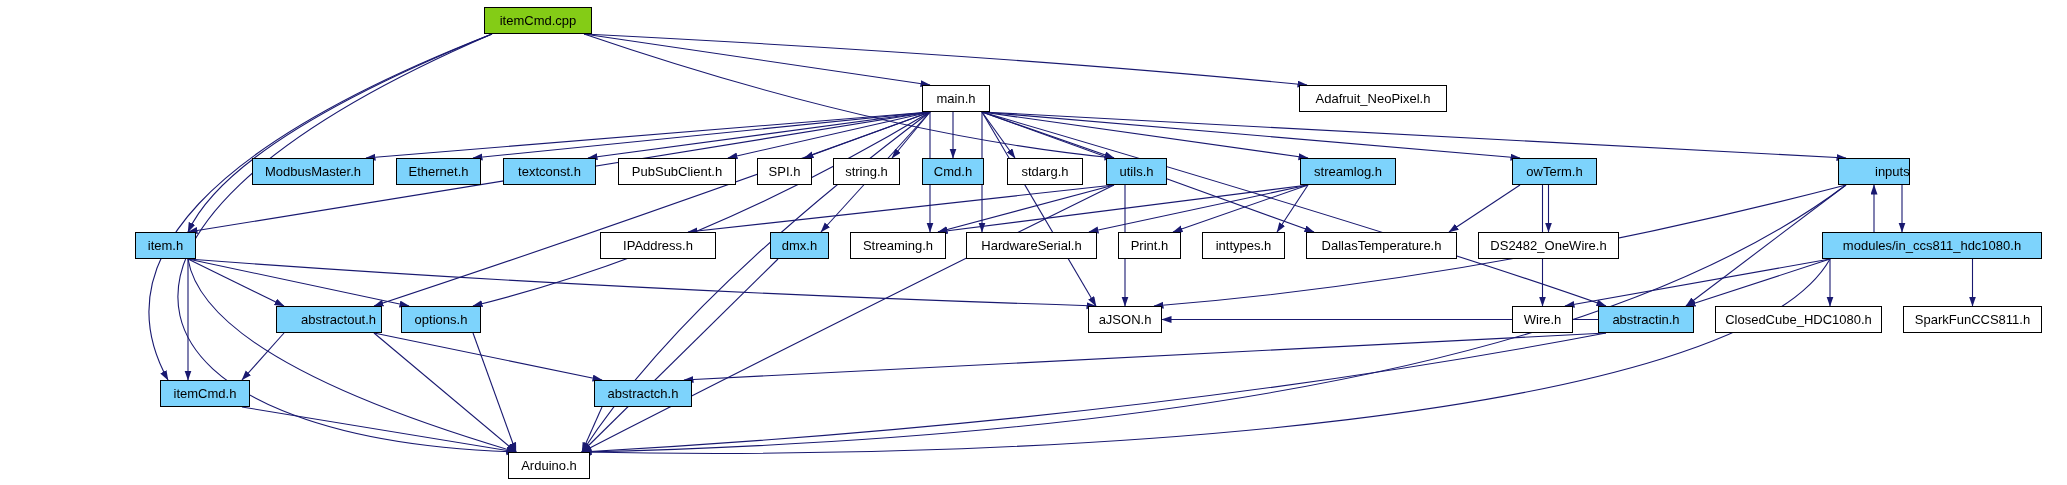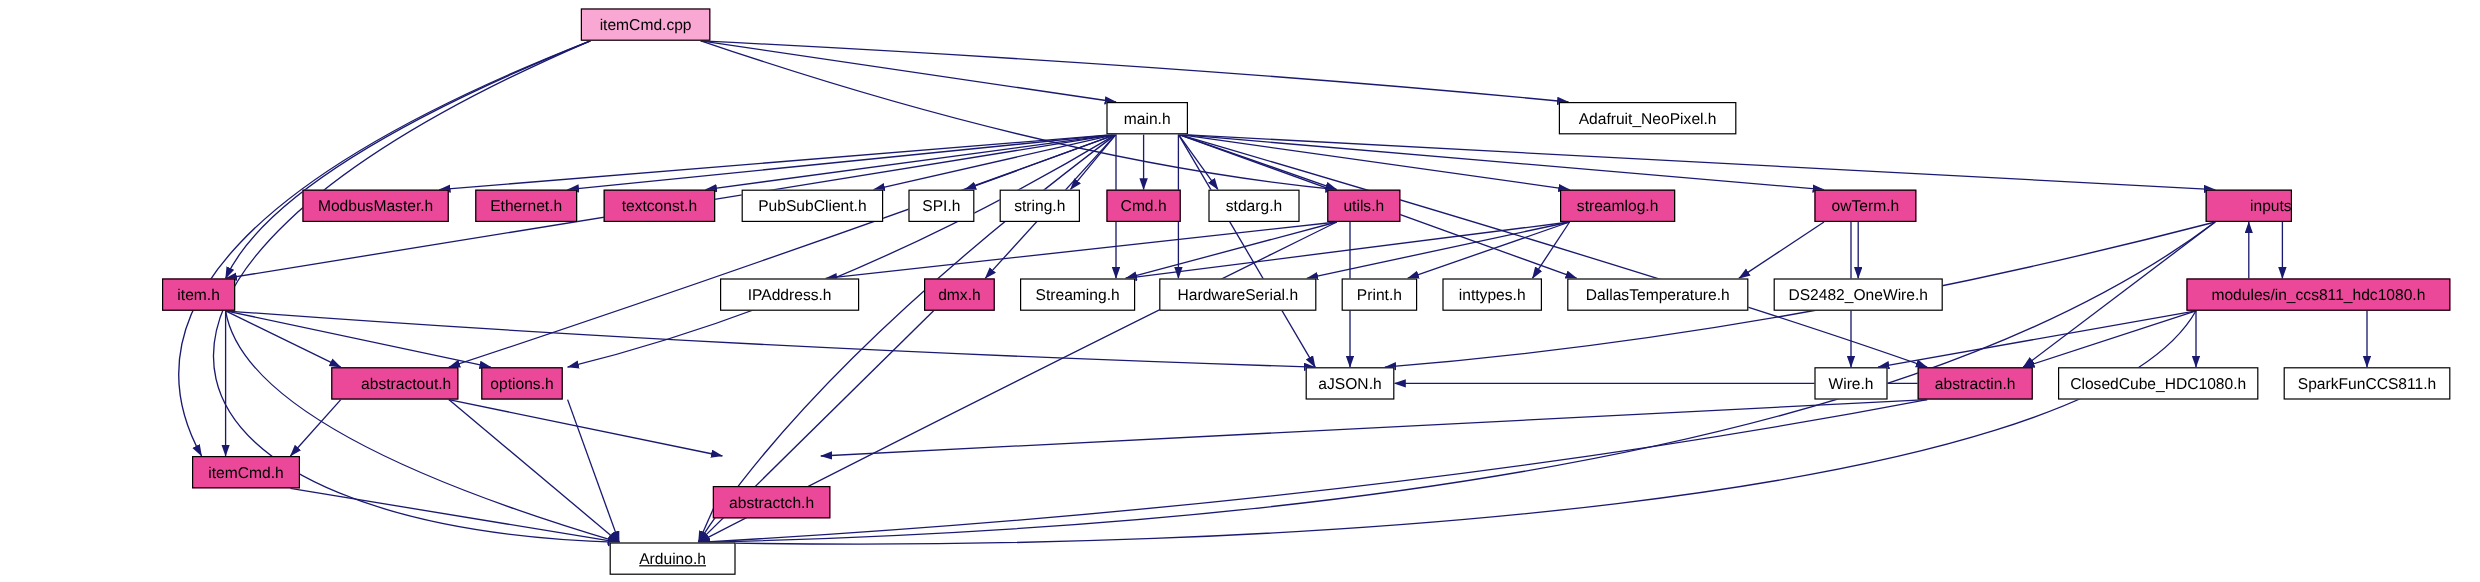--- a/index.html
+++ b/index.html
@@ -31,22 +31,22 @@
     background: #ffffff;
     color: #000000;
     font-size: 13px;
     line-height: 25px;
     text-align: center;
     white-space: nowrap;
     overflow: hidden;
     z-index: 2;
     cursor: pointer;
   }
-  .node.gray { background: #ec4899; }
-  .node.root { background: #f9a8d4; cursor: default; }
+  .node.gray { background: #7dd3fc; }
+  .node.root { background: #84cc16; cursor: default; }
 </style>
 </head>
 <body>
 
 <div id="stage">
   <svg id="edge-layer" xmlns="http://www.w3.org/2000/svg" viewBox="0 0 2067 485">
     <defs>
       <marker id="arrowhead" markerWidth="10" markerHeight="8" refX="9.5" refY="3.5" orient="auto" markerUnits="userSpaceOnUse">
         <path d="M0,0 L10,3.5 L0,7 z" fill="#191970"></path>
       </marker>
@@ -138,22 +138,22 @@
     <div class="node" style="left: 600px; top: 232px; width: 116px;">IPAddress.h</div>
     <div class="node gray" style="left: 770px; top: 232px; width: 59px;">dmx.h</div>
     <div class="node" style="left: 850px; top: 232px; width: 96px;">Streaming.h</div>
     <div class="node" style="left: 966px; top: 232px; width: 131px;">HardwareSerial.h</div>
     <div class="node" style="left: 1118px; top: 232px; width: 63px;">Print.h</div>
     <div class="node" style="left: 1202px; top: 232px; width: 83px;">inttypes.h</div>
     <div class="node" style="left: 1306px; top: 232px; width: 151px;">DallasTemperature.h</div>
     <div class="node" style="left: 1478px; top: 232px; width: 141px;">DS2482_OneWire.h</div>
     <div class="node gray" style="left: 1822px; top: 232px; width: 220px;">modules/in_ccs811_hdc1080.h</div>
     <div class="node gray" style="left: 276px; top: 306px; width: 106px; padding-left: 19px;">abstractout.h</div>
-    <div class="node gray" style="left: 401px; top: 306px; width: 68px;">options.h</div>
+    <div class="node gray" style="left: 401px; top: 306px; width: 80px;">options.h</div>
     <div class="node" style="left: 1088px; top: 306px; width: 74px;">aJSON.h</div>
     <div class="node" style="left: 1512px; top: 306px; width: 61px;">Wire.h</div>
     <div class="node gray" style="left: 1598px; top: 306px; width: 96px;">abstractin.h</div>
     <div class="node" style="left: 1715px; top: 306px; width: 167px;">ClosedCube_HDC1080.h</div>
     <div class="node" style="left: 1903px; top: 306px; width: 139px;">SparkFunCCS811.h</div>
     <div class="node gray" style="left: 160px; top: 380px; width: 90px;">itemCmd.h</div>
-    <div class="node gray" style="left: 594px; top: 380px; width: 98px; margin-top: 25px;">abstractch.h</div>
-    <div class="node" style="left: 508px; top: 452px; width: 105px; text-decoration: underline;">Arduino.h</div>
+    <div class="node gray" style="left: 594px; top: 380px; width: 98px;">abstractch.h</div>
+    <div class="node" style="left: 508px; top: 452px; width: 82px;">Arduino.h</div>
   </div>
 
 </body></html>

